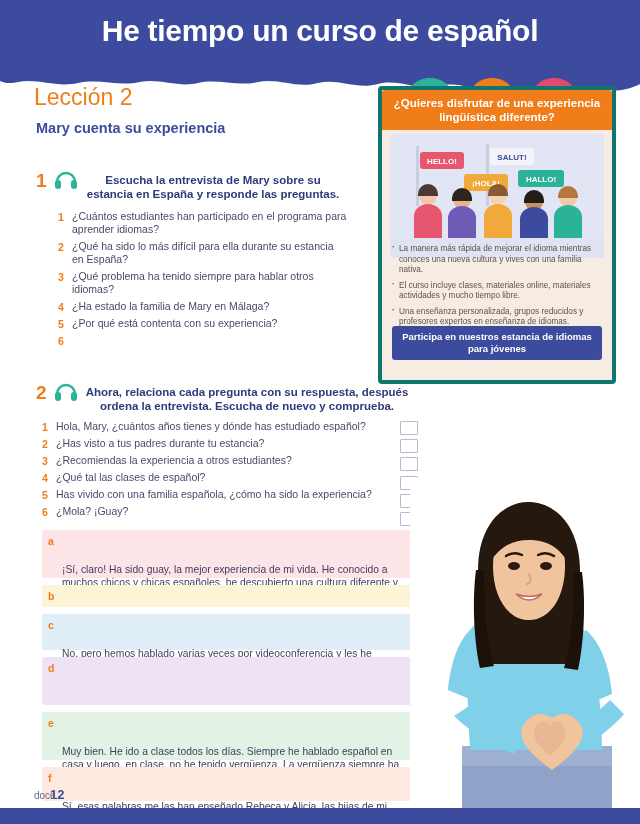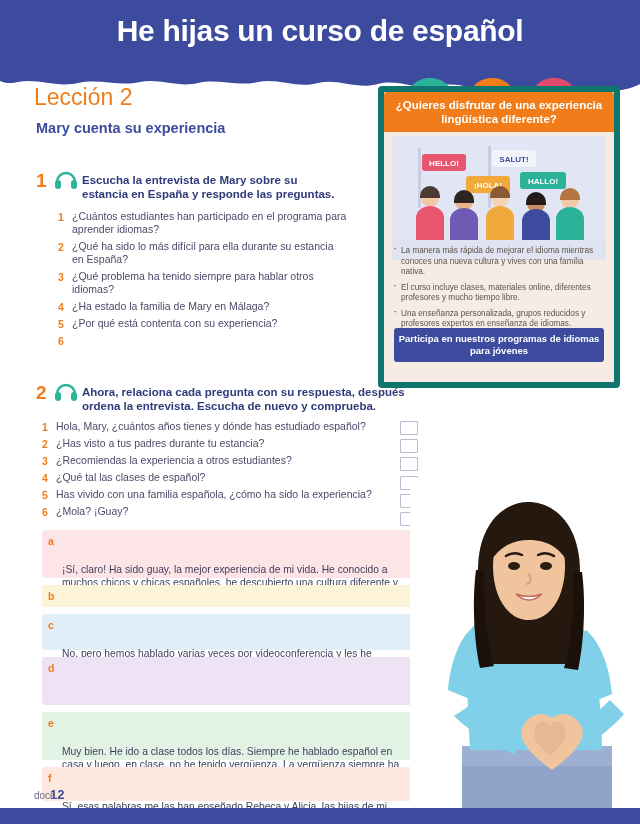--- a/index.html
+++ b/index.html
@@ -36,38 +36,39 @@
   
   .ex-num{
     position:absolute;color:#f07d1a;font-size:19px;font-weight:bold;
   }
   .headphone{
     position:absolute;width:24px;height:18px;
   }
   .ex-text{
     position:absolute;color:#2f3a7a;font-size:11.5px;font-weight:bold;
     line-height:14px;
+    text-align:center;
   }
   .q-list{
     position:absolute;
   }
   .q-row{
     display:flex;margin-bottom:4px;
   }
   .q-num{
     color:#f07d1a;font-size:10.5px;font-weight:bold;width:14px;flex:none;
     text-align:left;padding-top:1px;
   }
   .q-txt{
     color:#4a4a6a;font-size:10.5px;line-height:13px;
   }
   
   .promo{
     position:absolute;left:378px;top:86px;width:230px;height:290px;
-    background:#f6ece4;border:6px solid #0f766e;border-radius:4px;
+    background:#f6ece4;border:4px solid #0f766e;border-radius:4px;
   }
   .promo-head{
     position:absolute;left:0;top:0;width:230px;height:40px;
     background:#f07d1a;border-radius:3px 3px 0 0;
     color:#fff;font-size:11.5px;font-weight:bold;text-align:center;
     line-height:14px;padding-top:6px;box-sizing:border-box;
   }
   .promo-img{
     position:absolute;left:8px;top:44px;width:214px;height:124px;
     background:#dfe3f2;border-radius:3px;overflow:hidden;
@@ -120,21 +121,21 @@
   
   .photo{
     position:absolute;right:0;bottom:16px;width:230px;height:330px;
     overflow:hidden;
   }
 </style>
 </head>
 <body>
 
 <div class="banner"></div>
-<div class="banner-title">He hijas un curso de español</div>
+<div class="banner-title">He tiempo un curso de español</div>
 
 <svg class="wave" viewBox="0 0 640 22" preserveAspectRatio="none">
   <path d="M0,0 L640,0 L640,6 C610,22 585,2 560,12 C540,20 520,4 500,10 C478,17 462,2 440,8 C418,14 400,0 378,6 C356,12 338,0 318,5 C296,11 280,0 258,4 C236,9 218,0 198,5 C178,10 160,0 140,4 C118,9 100,0 78,5 C56,10 38,0 18,4 C10,6 4,5 0,3 Z" fill="#3d4b9e"></path>
   <path d="M430,0 C444,0 452,10 452,18 L452,22 L408,22 L408,18 C408,10 416,0 430,0 Z" fill="#2bb39a"></path>
   <path d="M492,0 C506,0 514,10 514,18 L514,22 L470,22 L470,18 C470,10 478,0 492,0 Z" fill="#f07d1a"></path>
   <path d="M554,0 C568,0 576,10 576,18 L576,22 L532,22 L532,18 C532,10 540,0 554,0 Z" fill="#e24a6e"></path>
 </svg>
 
 <div class="lesson">Lección 2</div>
 <div class="subtitle">Mary cuenta su experiencia</div>
@@ -225,25 +226,25 @@
       <g>
         <circle cx="178" cy="64" r="9" fill="#f2c9a6"></circle>
         <path d="M178,52 a10,10 0 0 1 10,10 v2 h-20 v-2 a10,10 0 0 1 10,-10z" fill="#b5763f"></path>
         <path d="M164,104 v-21 a14,12 0 0 1 28,0 v21z" fill="#2bb39a"></path>
       </g>
     </svg>
   </div>
 
   <div class="promo-bullets">
     <div>La manera más rápida de mejorar el idioma mientras conoces una nueva cultura y vives con una familia nativa.</div>
-    <div>El curso incluye clases, materiales online, diferentes profesores y mucho tiempo libre.</div>
+    <div>El curso incluye clases, materiales online, materiales actividades y mucho tiempo libre.</div>
     <div>Una enseñanza personalizada, grupos reducidos y profesores expertos en enseñanza de idiomas.</div>
   </div>
 
-  <div class="promo-cta">Participa en nuestros programas de idiomas para jóvenes</div>
+  <div class="promo-cta">Participa en nuestros estancia de idiomas para jóvenes</div>
 </div>
 
 <div class="ex-num" style="left:36px;top:382px;">2</div>
 
 <svg class="headphone" style="left:54px;top:383px;" viewBox="0 0 24 18">
   <path d="M3,11 A9,9 0 0 1 21,11" stroke="#2bb39a" stroke-width="2.4" fill="none"></path>
   <rect x="1" y="9" width="6" height="9" rx="3" fill="#2bb39a"></rect>
   <rect x="17" y="9" width="6" height="9" rx="3" fill="#2bb39a"></rect>
 </svg>
 

